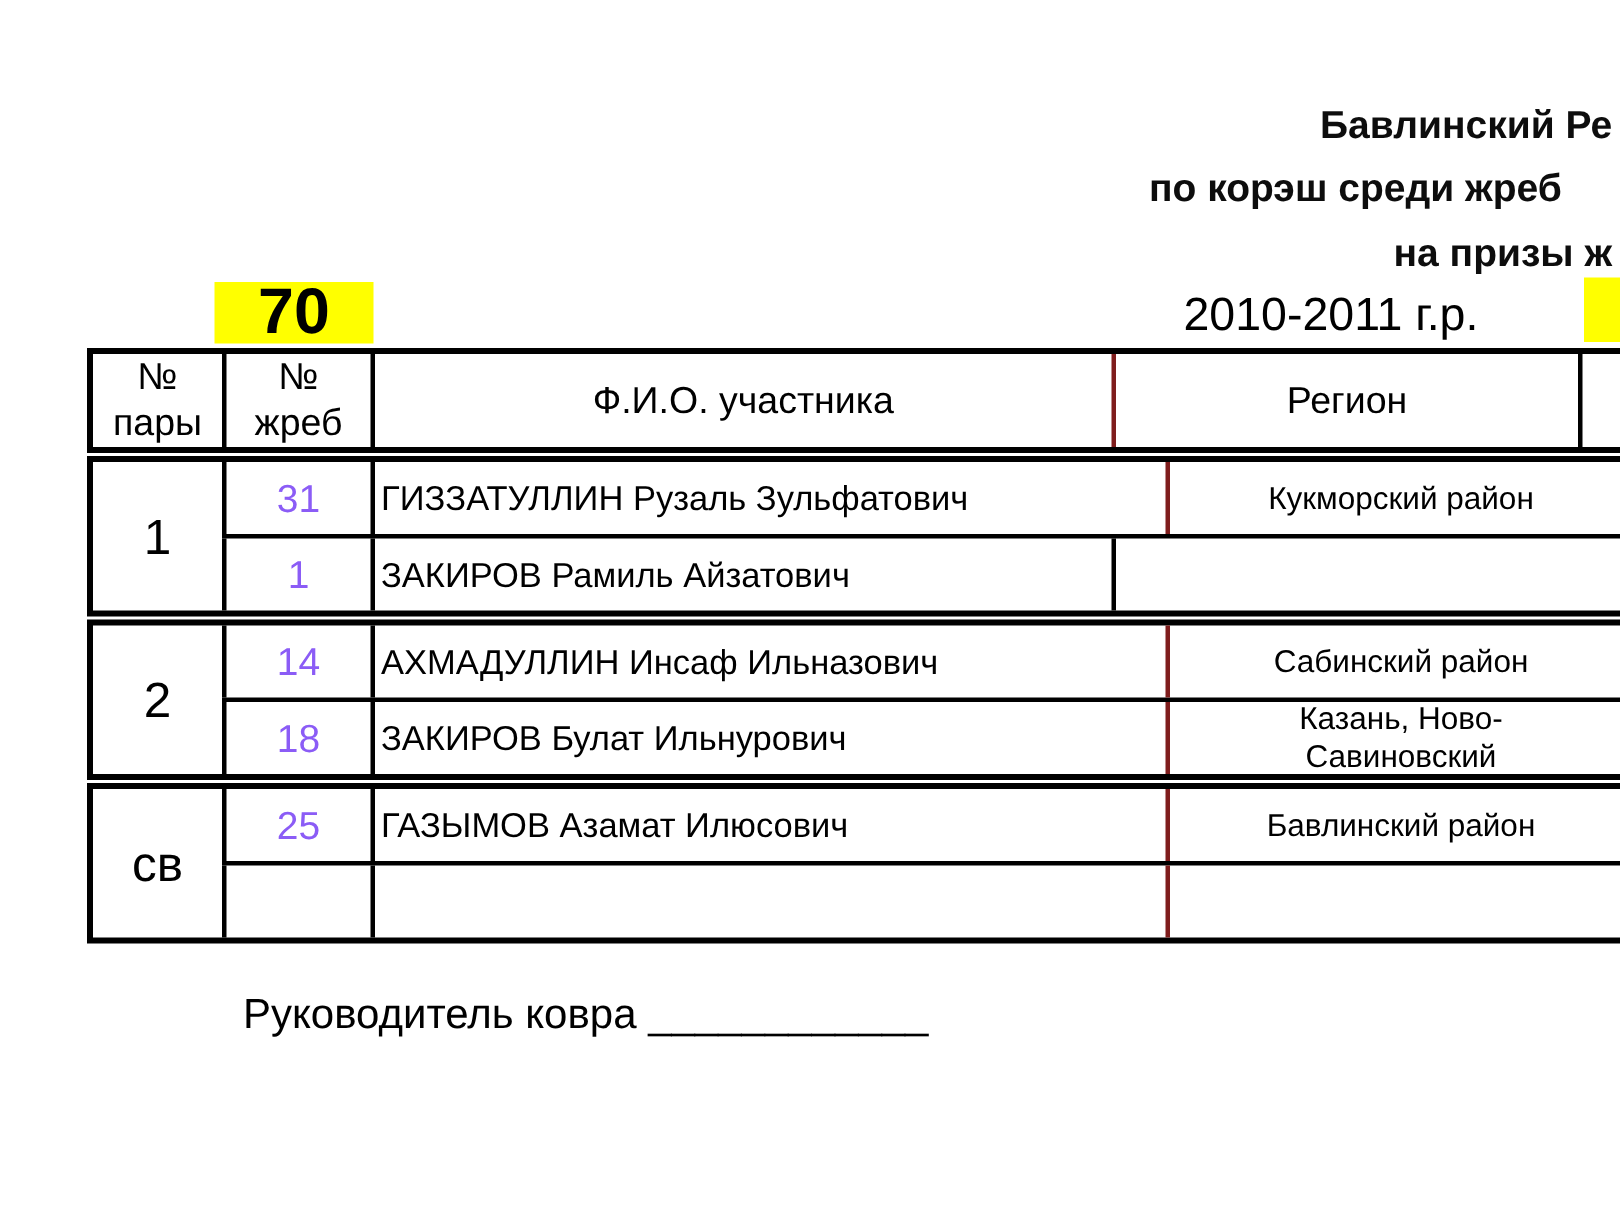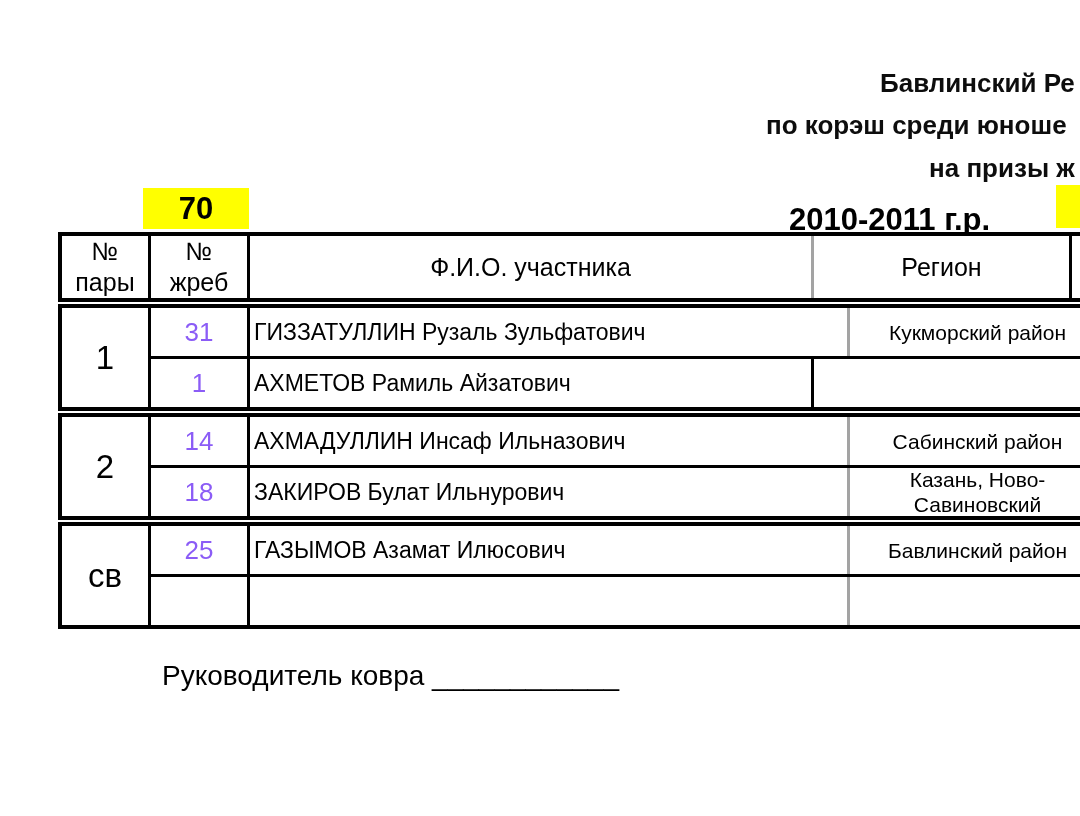--- a/index.html
+++ b/index.html
@@ -14,59 +14,59 @@
   
   .heading { position: absolute; font-weight: bold; font-size: 26px; white-space: nowrap; color: #0d0d0d; }
   #heading1 { left: 880px; top: 68px; }
   #heading2 { left: 766px; top: 110px; }
   #heading3 { left: 929px; top: 153px; }
 
   
   .weight-box {
     position: absolute; left: 143px; top: 188px; width: 106px; height: 41px;
     background: #ffff00; display: flex; align-items: center; justify-content: center;
-    font-weight: bold; font-size: 31px;
+    font-weight: bold; font-size: 43px;
   }
   .weight-unit { position: absolute; left: 258px; top: 200px; font-size: 24px; margin-top: 48px; }
-  .age-group { position: absolute; left: 789px; top: 202px; font-weight: bold; font-size: 31px; white-space: nowrap; }
+  .age-group { position: absolute; left: 789px; top: 192px; font-weight: normal; font-size: 31px; white-space: nowrap; }
   .right-highlight {
     position: absolute; left: 1056px; top: 185px; width: 30px; height: 43px; background: #ffff00;
   }
 
   
   .bracket { position: absolute; left: 58px; top: 232px; width: 1045px; }
   .block { border: 4px solid #000; background: #fff; margin-bottom: 2px; display: flex; }
   .hdr-block { height: 70px; }
   .pair-block { height: 107px; }
 
   .c { display: flex; align-items: center; justify-content: center; text-align: center; }
   .col1 { width: 86px; flex: none; }
   .col2 { width: 99px; flex: none; border-left: 3px solid #000; }
-  .col3 { width: 564px; flex: none; border-left: 3px solid #000; }
-  .col4 { width: 258px; flex: none; border-left: 3px solid #a3a3a3; }
+  .col3 { width: 494px; flex: none; border-left: 3px solid #000; }
+  .col4 { width: 311px; flex: none; border-left: 3px solid #7f1d1d; }
   .col5 { flex: 1 1 auto; border-left: 3px solid #000; }
 
   .hdr-cell { font-size: 25px; line-height: 31px; white-space: pre-line; }
 
   .pair-cell { font-size: 33px; }
   .rows-wrap { display: flex; flex-direction: column; flex: 1 1 auto; }
   .prow { display: flex; flex: 1 1 0; min-height: 0; }
   .prow-top { border-bottom: 3px solid #000; }
   .prow .col2 { font-size: 26px; color: #8b5cf6; }
   .name-cell { justify-content: flex-start; text-align: left; padding-left: 4px; font-size: 23px; }
   .region-cell { font-size: 21px; line-height: 25px; white-space: pre-line; margin-left: 36px; }
 
   
   .footer-line { position: absolute; left: 162px; top: 660px; font-size: 28px; white-space: nowrap; }
 </style>
 </head>
 <body>
 
 <div class="heading" id="heading1">Бавлинский Ре</div>
-<div class="heading" id="heading2">по корэш среди юноше</div>
+<div class="heading" id="heading2">по корэш среди жреб</div>
 <div class="heading" id="heading3">на призы ж</div>
 
 <div class="weight-box">
   <span>70</span>
 </div>
 <div class="weight-unit">кг.</div>
 <div class="age-group">2010-2011 г.р.</div>
 <div class="right-highlight"></div>
 
 <div class="bracket">
@@ -85,21 +85,21 @@
     <div class="c col1 pair-cell">1</div>
     <div class="rows-wrap">
       <div class="prow prow-top">
         <div class="c col2">31</div>
         <div class="c col3 name-cell">ГИЗЗАТУЛЛИН Рузаль Зульфатович</div>
         <div class="c col4 region-cell">Кукморский район</div>
         <div class="c col5"></div>
       </div>
       <div class="prow">
         <div class="c col2">1</div>
-        <div class="c col3 name-cell">АХМЕТОВ Рамиль Айзатович</div>
+        <div class="c col3 name-cell">ЗАКИРОВ Рамиль Айзатович</div>
         <div class="c col5"></div>
       </div>
     </div>
   </div>
 
   <div class="block pair-block">
     <div class="c col1 pair-cell">2</div>
     <div class="rows-wrap">
       <div class="prow prow-top">
         <div class="c col2">14</div>

